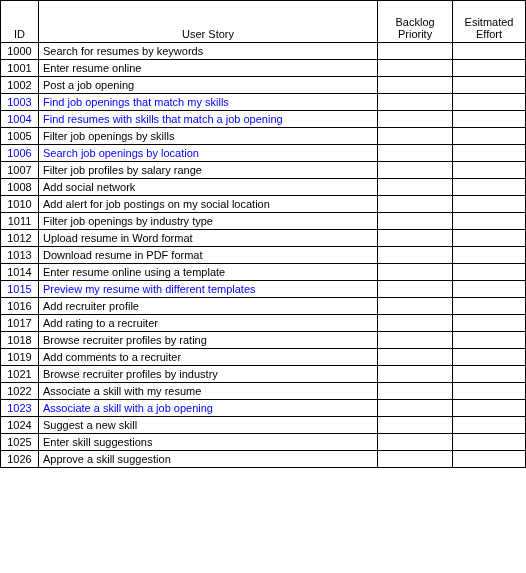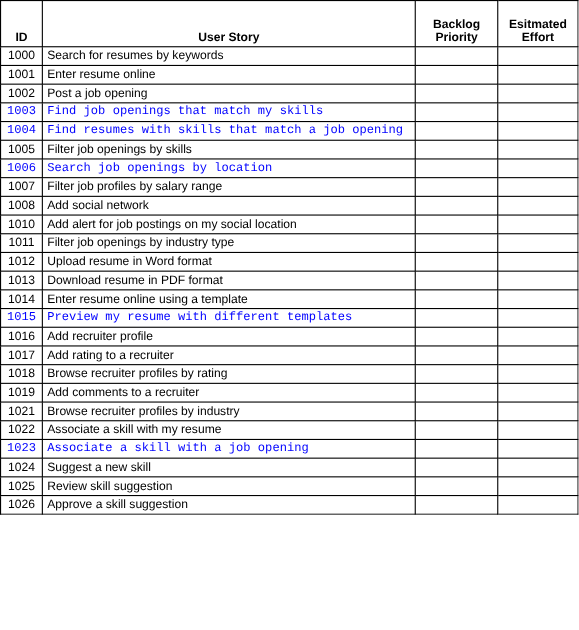--- a/index.html
+++ b/index.html
@@ -17,41 +17,40 @@
       width: 526px;
       border-collapse: collapse;
     }
     th, td {
       border: 1px solid #000;
       padding: 2px 4px;
       vertical-align: middle;
     }
     th {
       text-align: center;
-      font-weight: bold;
+      font-weight: normal;
       background: #fff;
     }
     td.id-col {
       text-align: center;
       width: 38px;
     }
     td.story-col {
       width: 340px;
     }
     td.priority-col {
       width: 75px;
       text-align: center;
     }
     td.effort-col {
       width: 73px;
       text-align: center;
     }
     tr.highlighted td {
       color: #0000ff;
-      font-family: Liberation Mono, monospace;
     }
     th.header-top {
       vertical-align: bottom;
     }
     .header-row th {
       height: 42px;
       vertical-align: bottom;
     }
   </style>
 </head>
@@ -200,21 +199,21 @@
         <td class="effort-col"></td>
       </tr>
       <tr>
         <td class="id-col">1024</td>
         <td class="story-col">Suggest a new skill</td>
         <td class="priority-col"></td>
         <td class="effort-col"></td>
       </tr>
       <tr>
         <td class="id-col">1025</td>
-        <td class="story-col">Review skill suggestion</td>
+        <td class="story-col">Enter skill suggestions</td>
         <td class="priority-col"></td>
         <td class="effort-col"></td>
       </tr>
       <tr>
         <td class="id-col">1026</td>
         <td class="story-col">Approve a skill suggestion</td>
         <td class="priority-col"></td>
         <td class="effort-col"></td>
       </tr>
     </tbody>

